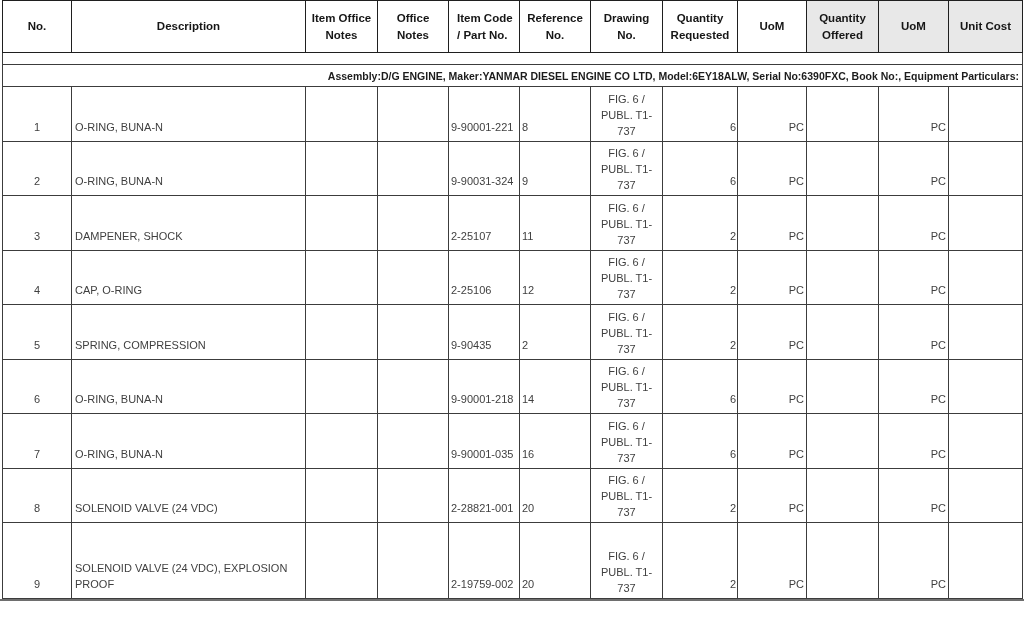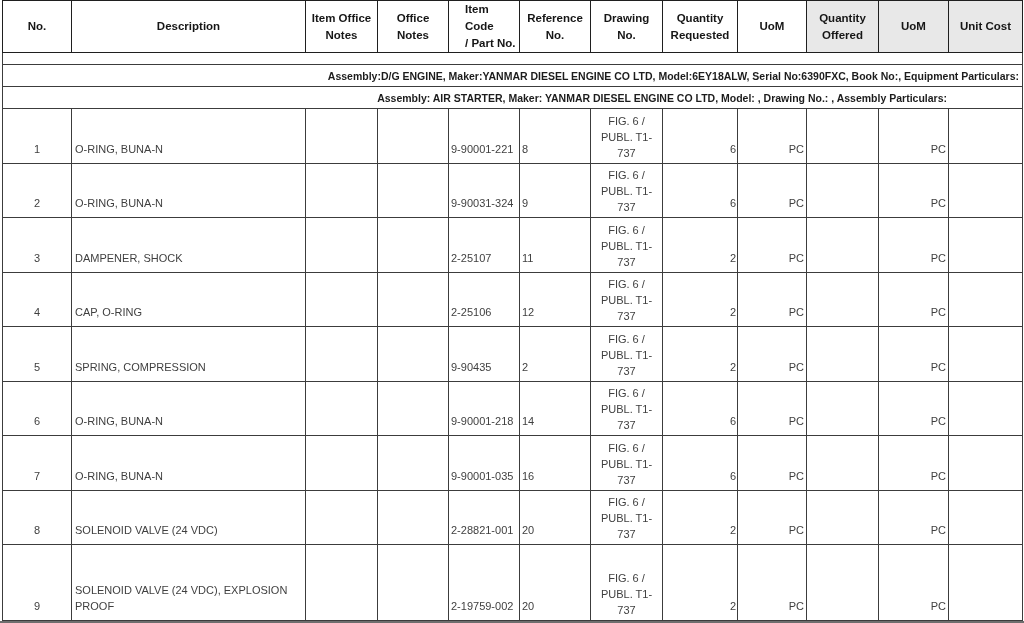--- a/index.html
+++ b/index.html
@@ -39,21 +39,21 @@
     color: #161616;
     font-size: 11.5px;
     font-weight: bold;
     text-align: center;
     vertical-align: middle;
     white-space: pre-line;
     line-height: 17px;
     padding: 0 2px;
     overflow: hidden;
   }
-  thead th:nth-child(5) { text-align: left; padding-left: 16px; }
+  thead th:nth-child(5) { text-align: left; padding-left: 8px; }
   thead th:nth-child(10),
   thead th:nth-child(11),
   thead th:nth-child(12) { background: #e8e8e8; }
 
   
   tr.gap-row { height: 12px; }
   tr.gap-row td { border: 1px solid #3c3c3c; padding: 0; background: #fff; }
   tr.banner { height: 22px; }
   tr.banner td {
     border: 1px solid #3c3c3c;
@@ -138,23 +138,20 @@
           <th>Unit Cost</th>
         </tr>
     </thead>
     <tbody>
       <tr class="gap-row">
         <td colspan="12"></td>
       </tr>
       <tr class="banner banner-equipment">
         <td colspan="12">Assembly:D/G ENGINE, Maker:YANMAR DIESEL ENGINE CO LTD, Model:6EY18ALW, Serial No:6390FXC, Book No:, Equipment Particulars:</td>
       </tr>
-      <tr class="banner banner-assembly">
-        <td colspan="12">Assembly: AIR STARTER, Maker: YANMAR DIESEL ENGINE CO LTD, Model: , Drawing No.: , Assembly Particulars:</td>
-      </tr>
     </tbody>
     <tbody id="rows-body">
         <tr>
           <td>1</td>
           <td>O-RING, BUNA-N</td>
           <td></td>
           <td></td>
           <td>9-90001-221</td>
           <td>8</td>
           <td>FIG. 6 /

